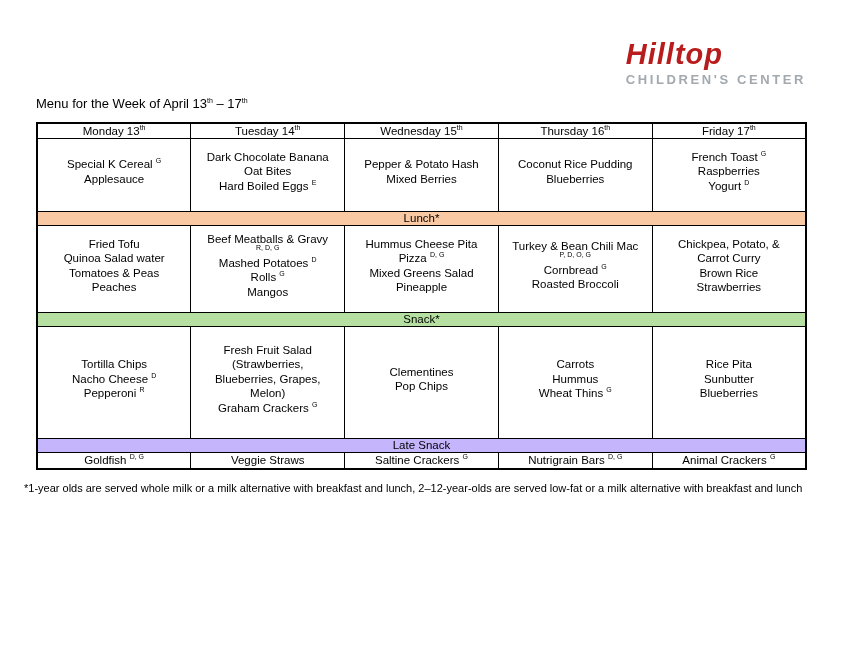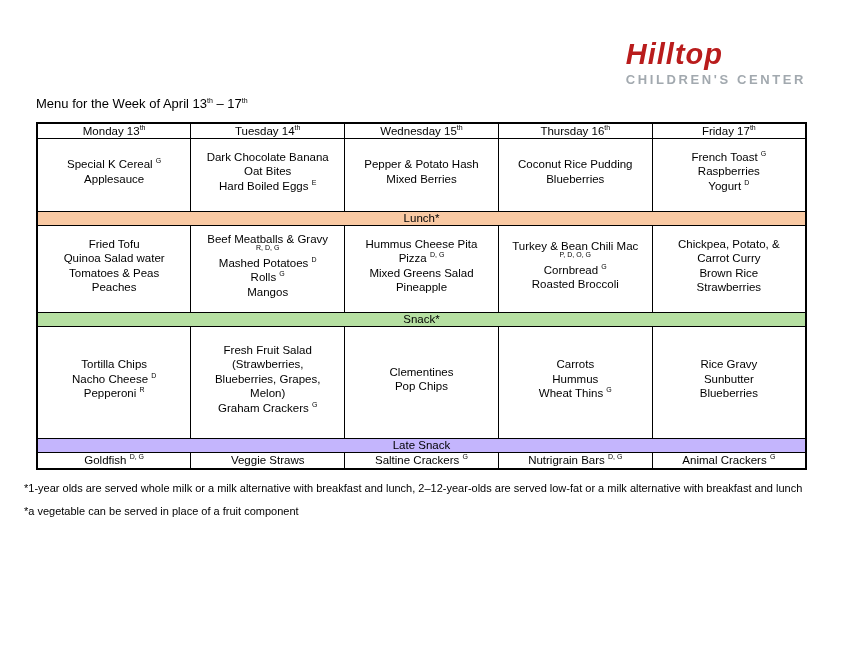--- a/index.html
+++ b/index.html
@@ -137,21 +137,21 @@
         <td class="menu-cell">
           <div class="line">Clementines</div>
           <div class="line">Pop Chips</div>
         </td>
         <td class="menu-cell">
           <div class="line">Carrots</div>
           <div class="line">Hummus</div>
           <div class="line">Wheat Thins <sup>G</sup></div>
         </td>
         <td class="menu-cell">
-          <div class="line">Rice Gravy</div>
+          <div class="line">Rice Pita</div>
           <div class="line">Sunbutter</div>
           <div class="line">Blueberries</div>
         </td>
       </tr>
       <tr>
         <td colspan="5" class="banner" style="background: #c4b5fd;">Late Snack</td>
       </tr>
       <tr class="row-late-snack">
         <td class="menu-cell">
           <div class="line">Goldfish <sup>D, G</sup></div>
@@ -167,14 +167,13 @@
         </td>
         <td class="menu-cell">
           <div class="line">Animal Crackers <sup>G</sup></div>
         </td>
       </tr>
     </tbody>
 </table>
 
 <div class="footnotes">
   <p class="footnote">*1-year olds are served whole milk or a milk alternative with breakfast and lunch, 2–12-year-olds are served low-fat or a milk alternative with breakfast and lunch</p>
-  <p class="footnote">*a vegetable can be served in place of a fruit component</p>
 </div>
 
 </body></html>

